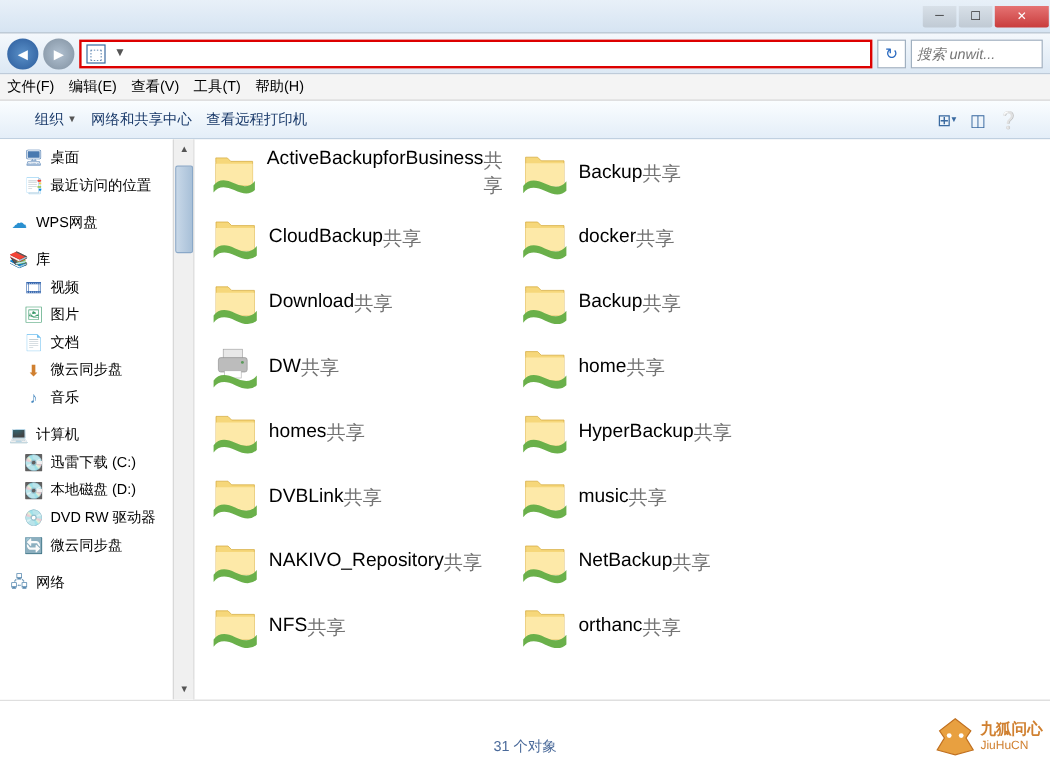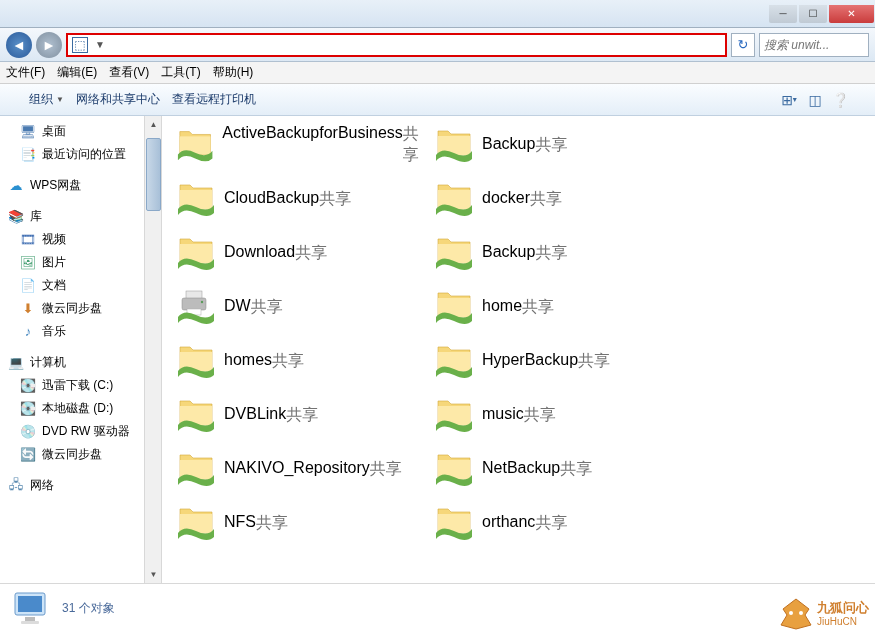--- a/index.html
+++ b/index.html
@@ -50,21 +50,21 @@
 
 .content { flex:1; overflow:auto; padding:8px 0 0 14px;}
 .grid { display:grid; grid-template-columns: 250px 250px; gap:12px 8px;}
 .folder-item { display:flex; align-items:center; gap:8px; height:42px;}
 .folder-svg { width:40px; height:40px;}
 .folder-info { display:flex; font-size:16px;}
 .folder-name { color:#000;}
 .folder-sub { color:#737373;}
 
 
-.status { height: 50px; border-top:1px solid #d8d8d8; display:flex; align-items:center; padding:20px 10px; gap:10px; font-size:12px; color:#4a6a9a;}
+.status { height: 50px; border-top:1px solid #d8d8d8; display:flex; align-items:center; padding:20px 10px; gap:10px; font-size:12px; color:#4a6a9a;flex-direction:column;}
 .status-icon{width:42px;height:40px;}
 
 
 .watermark { position:absolute; right:6px; bottom:6px; display:flex; align-items:center; gap:4px; font-size:11px;}
 .wm-logo { width:34px; height:34px; }
 .wm-text { display:flex;flex-direction:column; line-height:1.1; }
 .wm-cn{color:#d08030;font-weight:bold;font-size:13px;} .wm-en{color:#d08030;font-size:10px;}
 </style>
 </head>
 <body>

